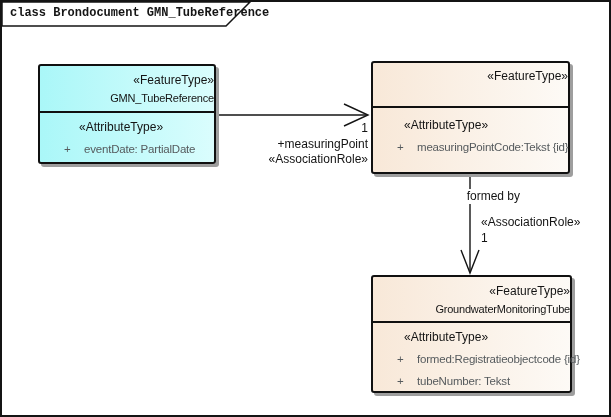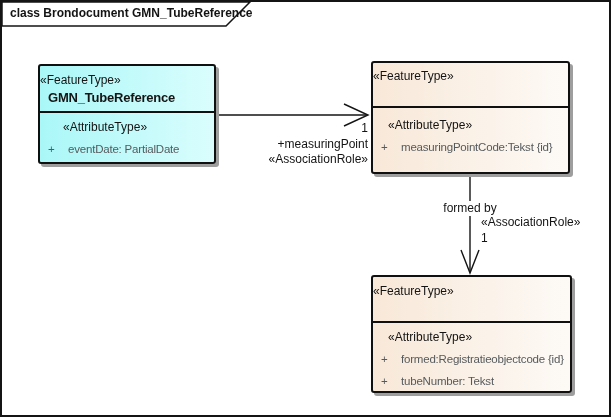--- a/index.html
+++ b/index.html
@@ -6,48 +6,48 @@
     --canvas:#ffffff; --frame_border:#141414; --class_border:#101010;
     --cyan_left:#aaf7f8; --cyan_right:#dafdfd;
     --tan_left:#f8e8d8; --tan_right:#fdfaf6;
     --shadow:#9e9e9e; --attr_text:#555a5d; --text:#141414;
   }
   html,body{margin:0;padding:0;width:611px;height:417px;overflow:hidden;
     font-family:"Liberation Sans",sans-serif;background:var(--canvas);}
   #stage{position:absolute;inset:0;width:611px;height:417px;}
   #frame{position:absolute;inset:0;border:2px solid var(--frame_border);box-sizing:border-box;}
   #connectors{position:absolute;left:0;top:0;width:611px;height:417px;}
-  .tabtitle{position:absolute;left:10px;top:6px;font-size:12px;font-weight:bold;color:var(--text);white-space:nowrap;}
+  .tabtitle{position:absolute;left:10px;top:6px;font-size:12px;font-weight:bold;color:var(--text);white-space:nowrap;font-family:Liberation Mono, monospace;}
 
   .cls{position:absolute;box-sizing:border-box;border:2px solid var(--class_border);
     border-radius:3px;box-shadow:3px 3px 0 var(--shadow);color:var(--text);}
   .cls.cyan{background:linear-gradient(90deg,var(--cyan_left),var(--cyan_right));}
   .cls.tan{background:linear-gradient(90deg,var(--tan_left),var(--tan_right));}
-  .hdr{box-sizing:border-box;text-align:left;border-bottom:2px solid var(--class_border);}
+  .hdr{box-sizing:border-box;text-align:right;border-bottom:2px solid var(--class_border);}
   .stereo{font-size:12px;line-height:17px;}
-  .cname{font-size:13px;font-weight:bold;line-height:18px;letter-spacing:-0.2px;white-space:nowrap;padding-left:8px;}
-  .attrs{white-space:nowrap;}
+  .cname{font-size:11px;font-weight:normal;line-height:18px;letter-spacing:-0.2px;white-space:nowrap;padding-left:8px;}
+  .attrs{white-space:nowrap;margin-left:16px;}
   .attr-stereo{font-size:12px;padding-left:15px;line-height:21px;}
   .attr-stereo.wide{padding-left:23px;}
   .attr-row{display:flex;font-size:11.5px;line-height:22px;color:var(--attr_text);letter-spacing:-0.2px;}
   .attr-row .vis{padding-left:8px;width:20px;flex:none;color:var(--attr_text);}
 
   #gmn{left:38px;top:64px;width:178px;height:100px;}
   #gmn .hdr{height:47px;padding-top:6px;}
   #gmn .attrs{padding-top:4px;}
   #mp{left:371px;top:61px;width:199px;height:113px;}
   #mp .hdr{height:45px;padding-top:5px;}
   #mp .attrs{padding-top:7px;}
   #gw{left:371px;top:275px;width:201px;height:118px;}
   #gw .hdr{height:46px;padding-top:6px;}
   #gw .attrs{padding-top:4px;}
 
   .alabel{position:absolute;font-size:12px;color:var(--text);}
   #a1labels{top:121px;right:243px;text-align:right;line-height:15.5px;white-space:nowrap;}
-  #formedby{left:420px;top:201px;width:100px;text-align:center;background:var(--canvas);line-height:15px;}
+  #formedby{left:420px;top:189px;width:100px;text-align:right;background:var(--canvas);line-height:15px;}
   #a2labels{left:481px;top:214px;line-height:16px;max-width:116px;white-space:nowrap;overflow:hidden;}
 </style>
 </head>
 <body>
 
 <div id="stage">
   <div id="frame"></div>
 
   <svg id="connectors" viewBox="0 0 611 417" xmlns="http://www.w3.org/2000/svg">
     <path d="M2,2 H250 L226,26 H2 Z" fill="#ffffff" stroke="#141414" stroke-width="1.5"></path>
@@ -86,20 +86,21 @@
       <div class="attr-row">
         <span class="vis">+</span>
         <span class="atx">measuringPointCode:Tekst {id}</span>
       </div>
     </div>
   </div>
 
   <div class="cls tan" id="gw">
     <div class="hdr">
       <div class="stereo">«FeatureType»</div>
+      <div class="cname">GroundwaterMonitoringTube</div>
     </div>
     <div class="attrs">
       <div class="attr-stereo">«AttributeType»</div>
       <div class="attr-row">
         <span class="vis">+</span>
         <span class="atx">formed:Registratieobjectcode {id}</span>
       </div>
       <div class="attr-row">
         <span class="vis">+</span>
         <span class="atx">tubeNumber: Tekst</span>

